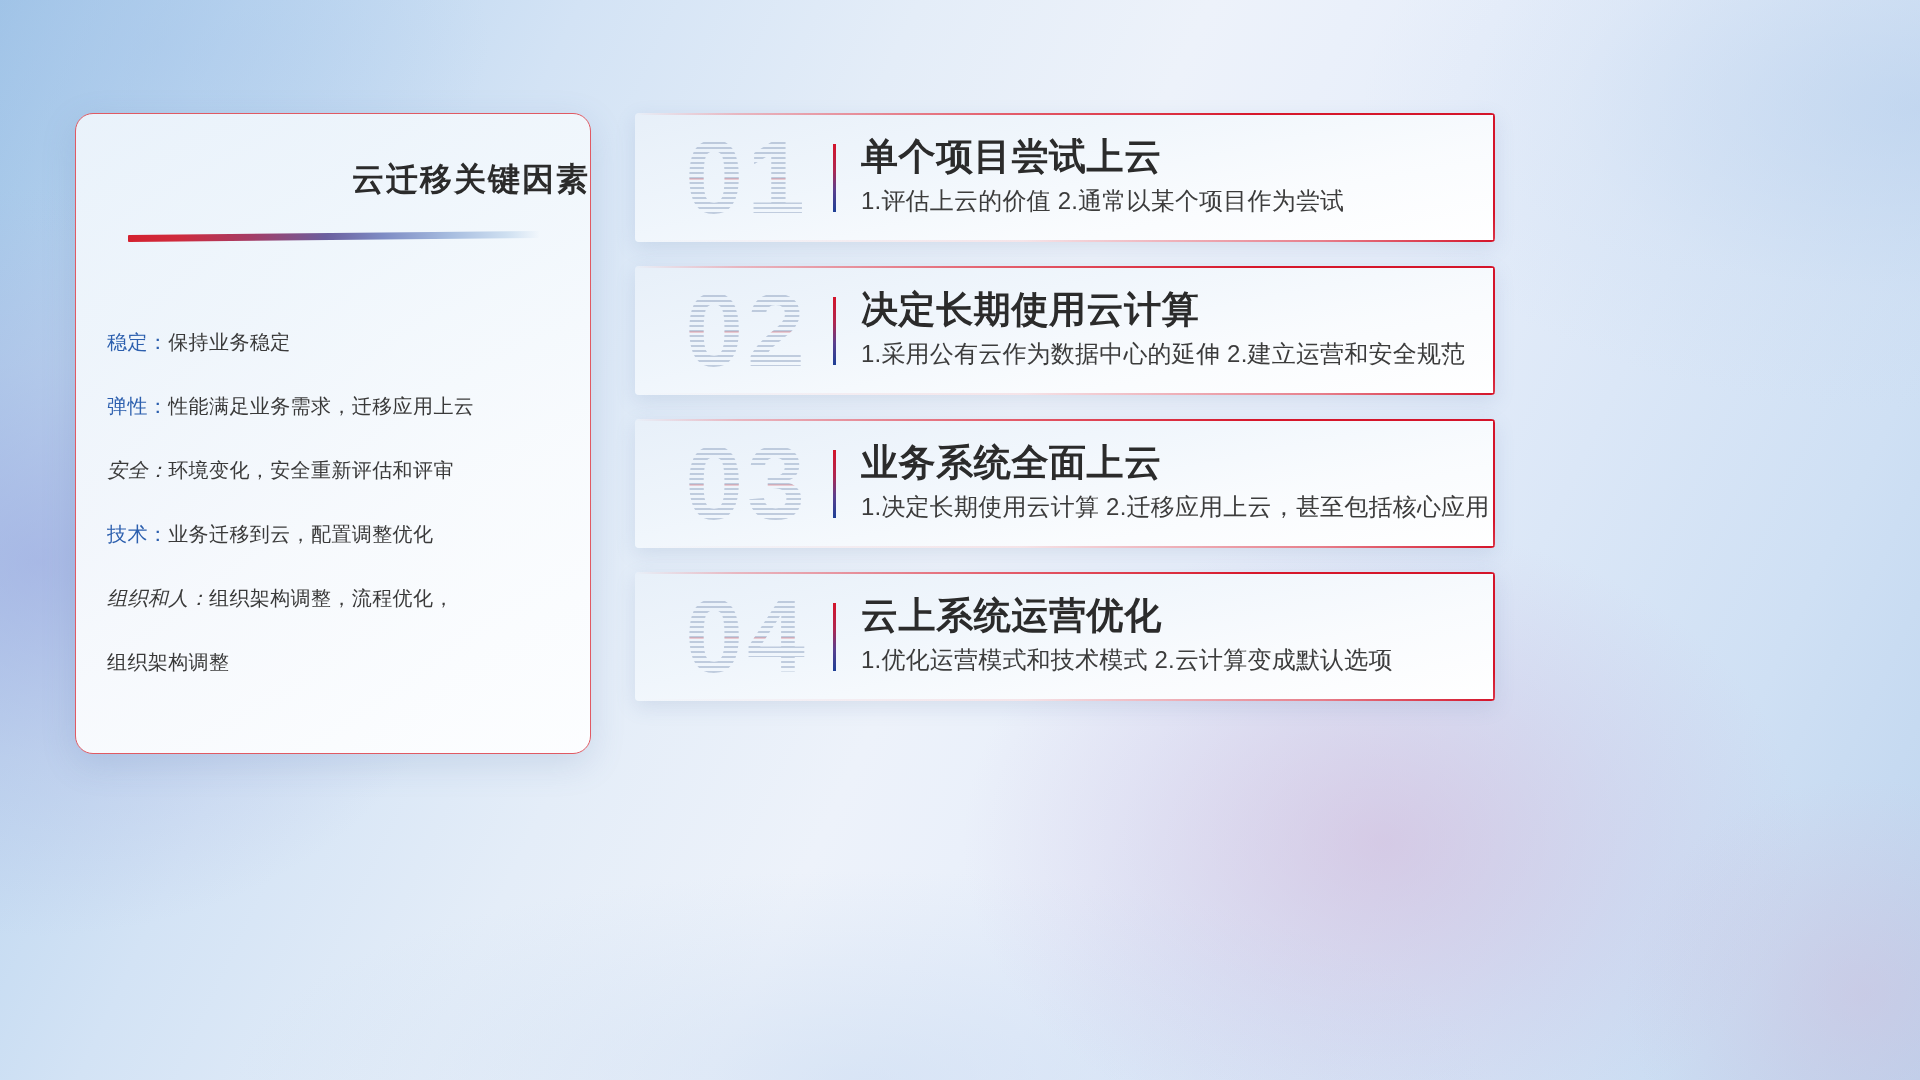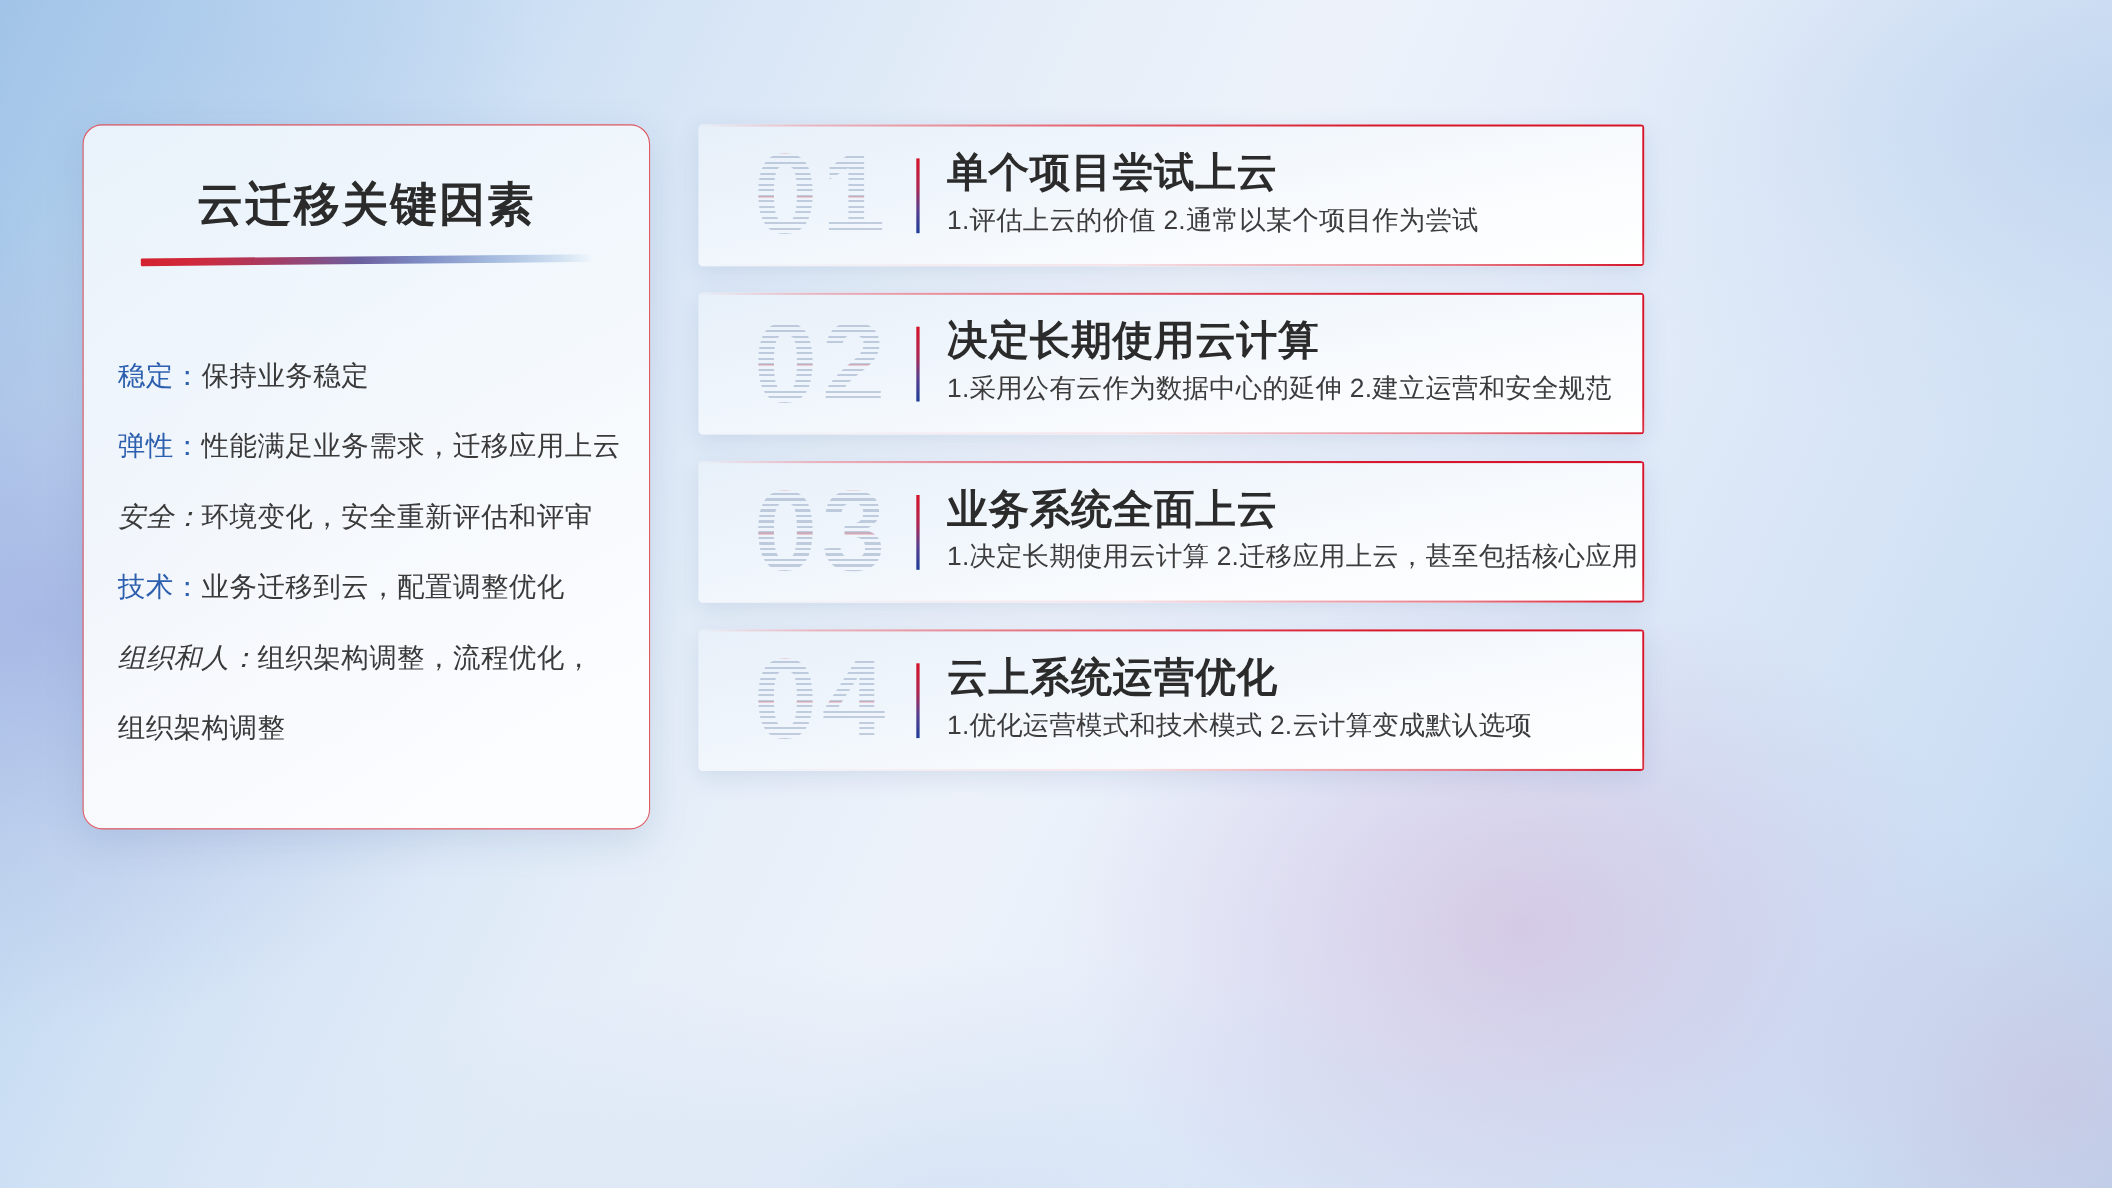--- a/index.html
+++ b/index.html
@@ -51,37 +51,37 @@
     background:linear-gradient(160deg,
       rgba(238,245,252,0.93) 0%,
       rgba(244,249,253,0.90) 30%,
       rgba(250,252,254,0.93) 62%,
       rgba(253,254,255,0.96) 100%);
     box-shadow:0 10px 34px rgba(90,120,170,0.18);
     overflow:hidden;
   }
   .lp-title {
     position:absolute; left:0; right:0; top:44px;
-    text-align:center;
-    font-size:42px; font-weight:bold; letter-spacing:2px;
+    text-align:right;
+    font-size:32px; font-weight:bold; letter-spacing:2px;
     color:#2b2b2b;
   }
   .lp-rule {
     position:absolute; left:52px; top:119px; width:412px; height:7px;
     background:linear-gradient(90deg,
       #d4212f 0%, #cf2a3c 12%, #a43d66 30%, #6b5f9e 48%,
       #7e8cc4 62%, #a6bcdf 78%, #cfe0f1 92%, rgba(226,238,249,0) 100%);
     border-radius:1px;
     transform:skewY(-0.55deg);
   }
   .lp-list {
     position:absolute; left:31px; top:196px; right:18px;
   }
   .lp-row {
-    font-size:25px; line-height:64px; color:#3a3a3a;
+    font-size:20px; line-height:64px; color:#3a3a3a;
     white-space:nowrap; letter-spacing:0.4px;
   }
   .lp-row .k { color:#2c5fae; }
   .lp-row .k-dark { color:#3a3a3a;font-style:italic; }
 
   
   .cards { position:absolute; left:635px; top:113px; width:860px; }
   .card {
     position:relative; height:129px; margin-bottom:24px;
     border-radius:4px;

